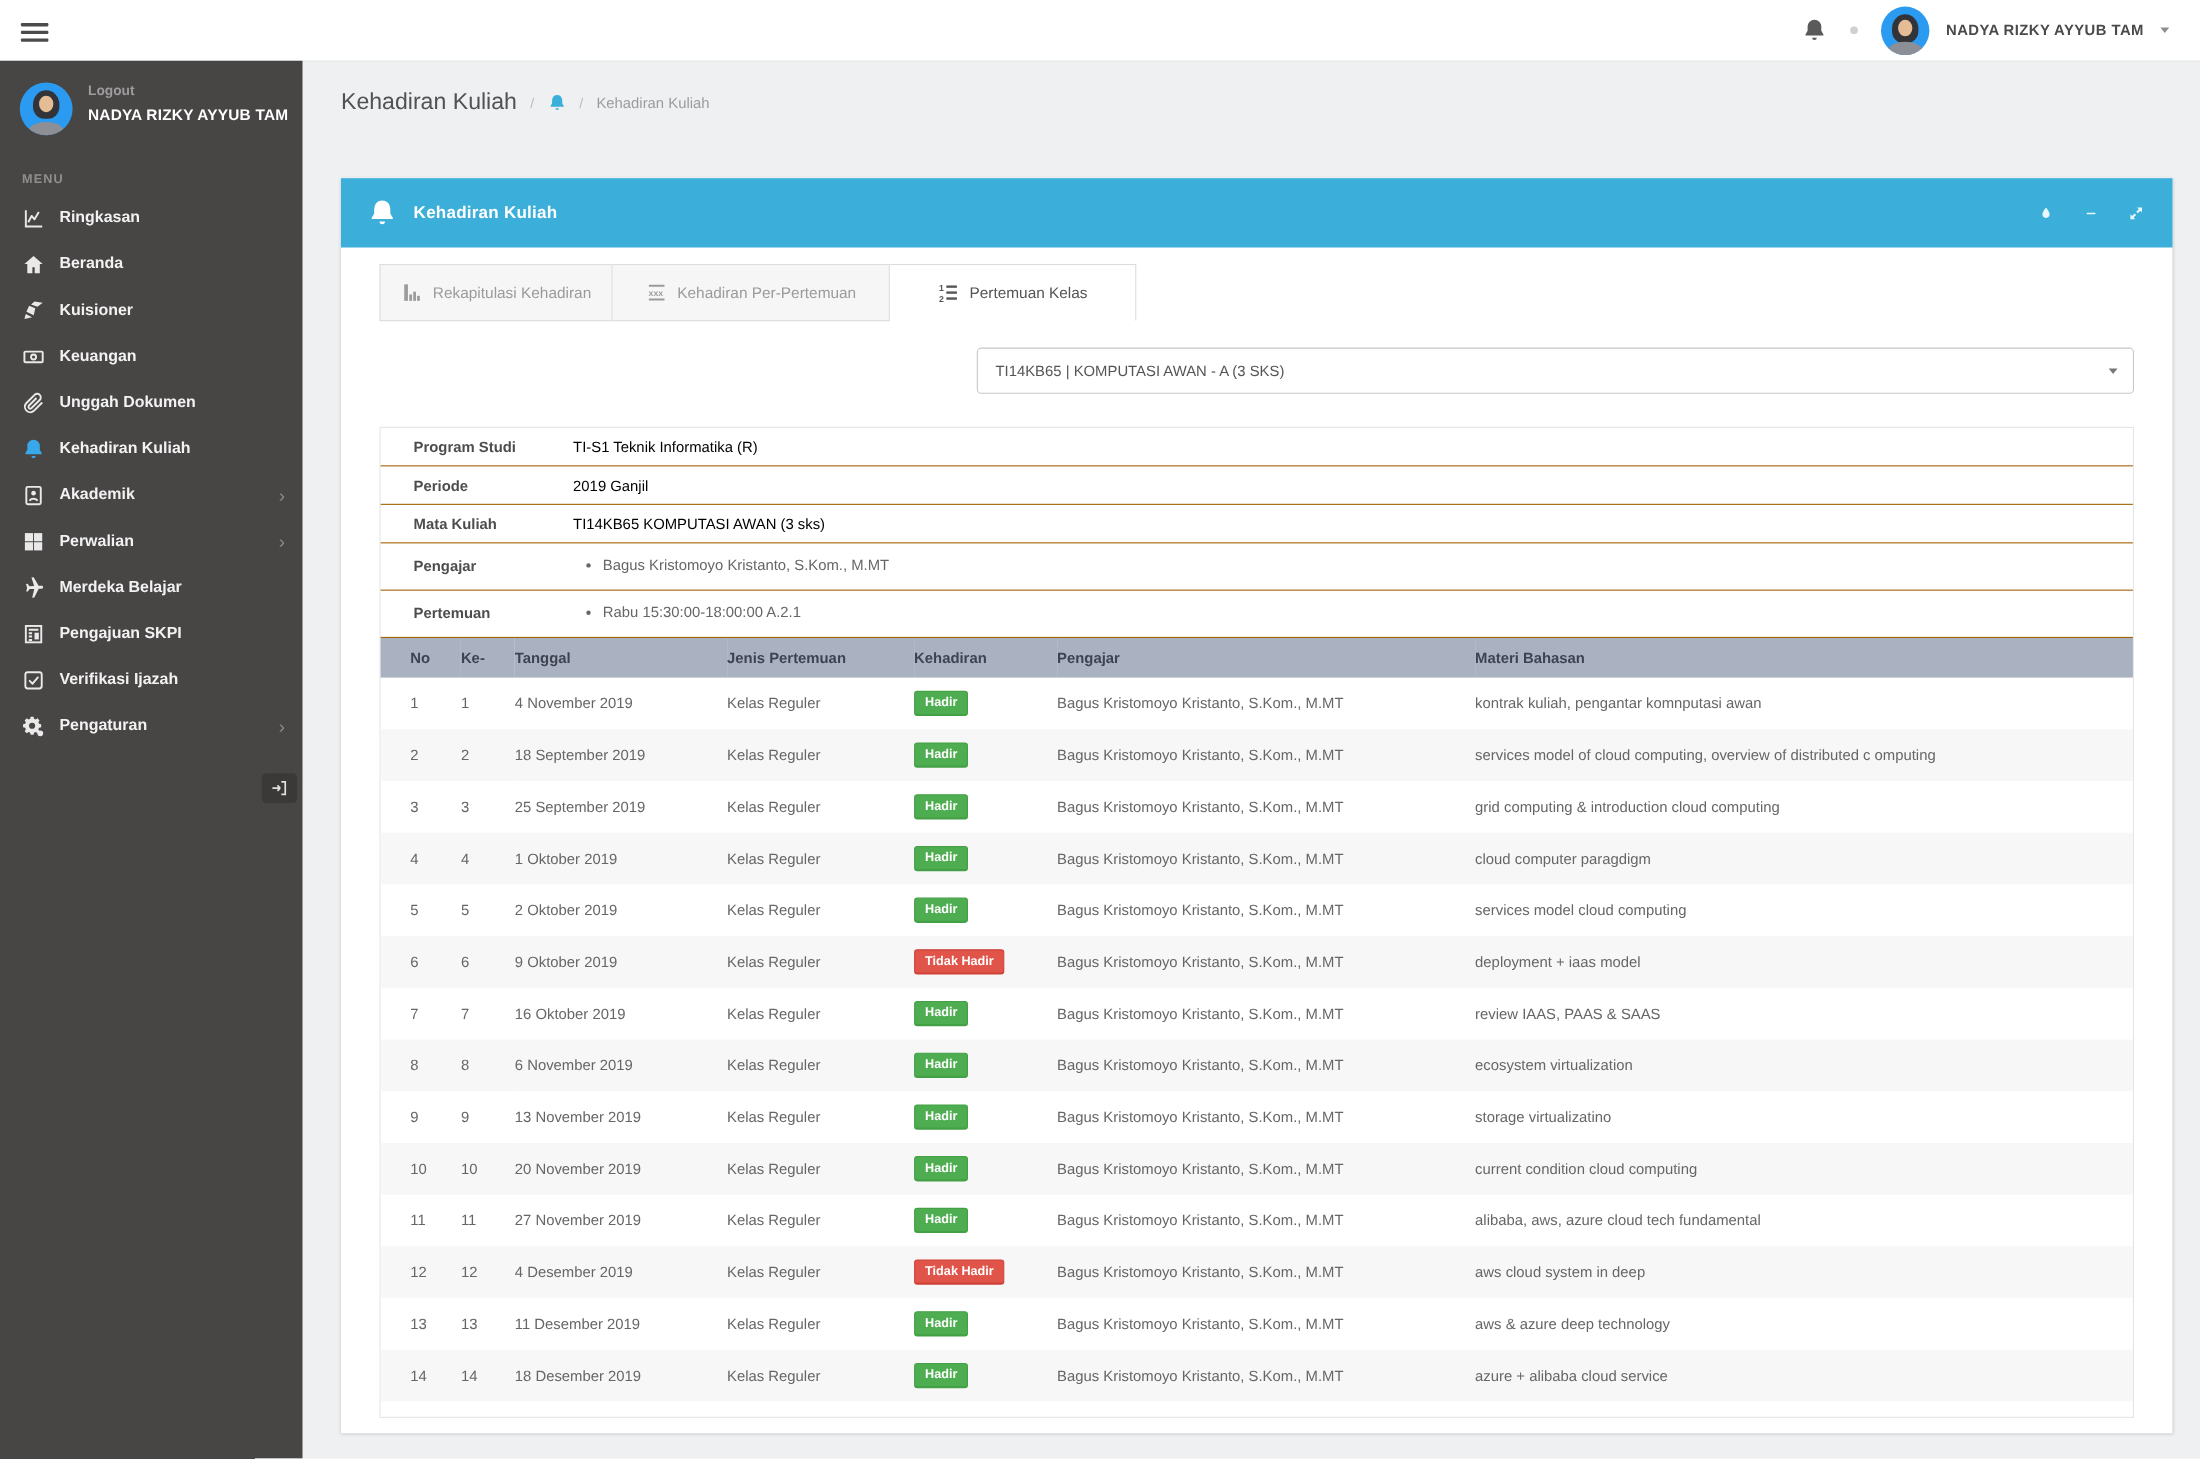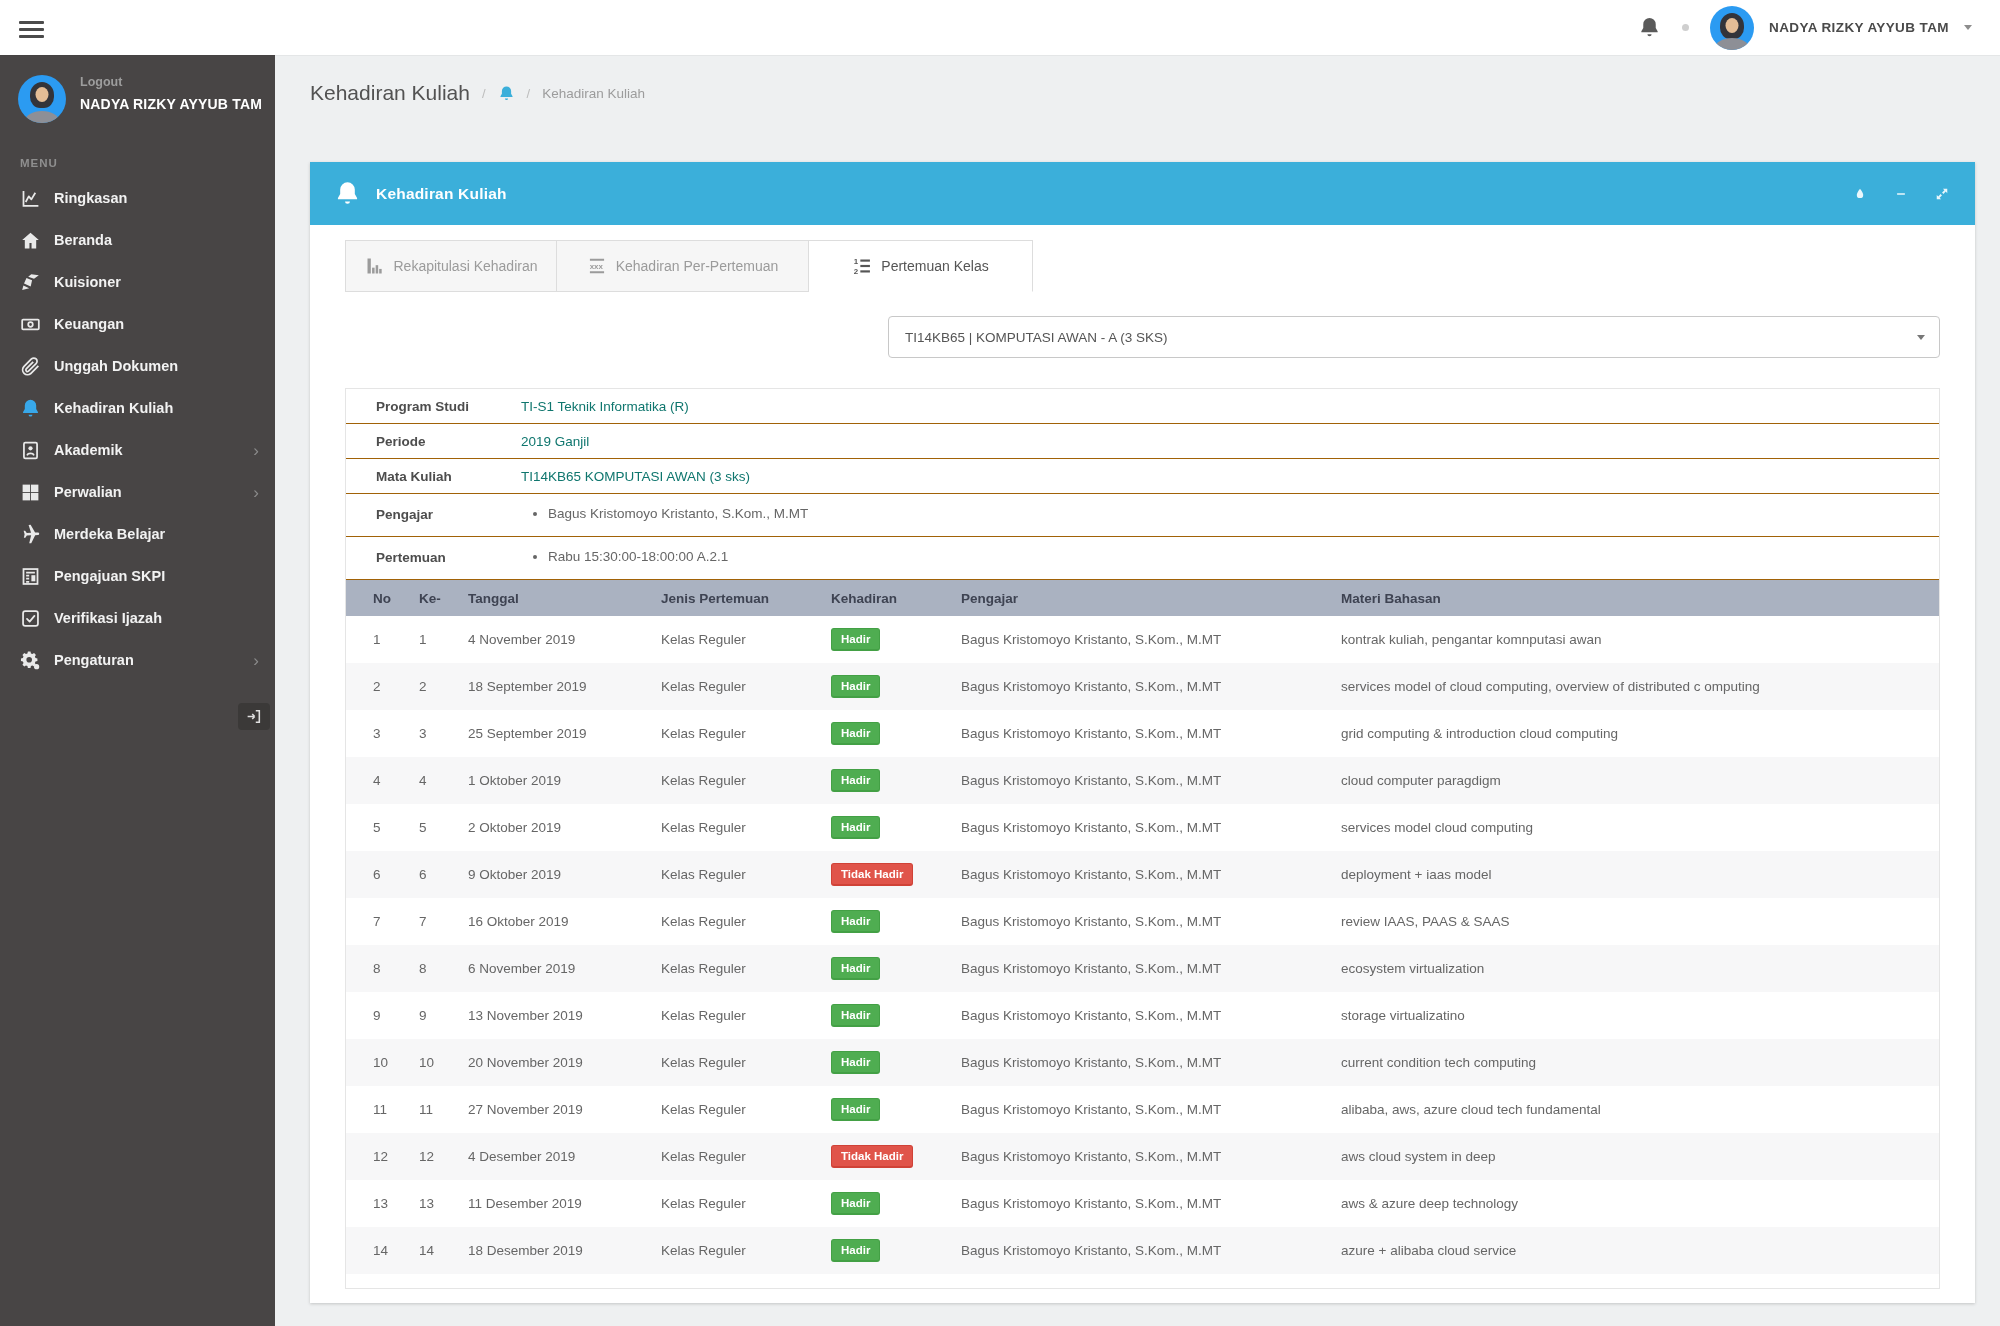--- a/index.html
+++ b/index.html
@@ -80,21 +80,21 @@
   
   .select-row { margin-top:24px; display:flex; }
   .select-box { margin-left:543px; flex:1; height:42px; background:#fff; border:1px solid #c8c8c8; border-radius:4px; display:flex; align-items:center; padding:0 16px; font-size:13.5px; color:#555; position:relative; cursor:pointer; }
   .select-box .sel-caret { position:absolute; right:14px; top:50%; margin-top:-2px; width:0; height:0; border-left:4.5px solid transparent; border-right:4.5px solid transparent; border-top:5px solid #777; }
 
   
   .content-box { margin-top:30px; border:1px solid #e5e5e5; padding-bottom:14px; }
   .info-row { display:flex; align-items:flex-start; padding:9px 0 9px 30px; border-bottom:1px solid #a16207; font-size:13.5px; }
   .info-row.list { padding-top:12px; padding-bottom:14px; }
   .info-label { width:145px; flex-shrink:0; color:#4d4d4d; font-weight:bold; padding-top:1px; }
-  .info-value { color:#0f766e; padding-top:1px; }
+  .info-value { color:#000000; padding-top:1px; }
   .info-list { margin:0; padding-left:27px; color:#666; }
   .info-list li { padding:0; }
 
   
   .att-table { width:100%; border-collapse:collapse; table-layout:fixed; font-size:13.5px; }
   .att-table thead th { background:#aab2c1; color:#3e4352; text-align:left; font-weight:bold; height:36px; padding:0; }
   .att-table th:first-child, .att-table td:first-child { padding-left:27px; }
   .att-table tbody td { height:47px; color:#666; padding:0; }
   .att-table tbody tr:nth-child(even) { background:#f7f7f8; }
   .badge { display:inline-block; padding:4px 9px 3px; border-radius:3px; font-size:11.5px; font-weight:bold; color:#fff; line-height:1.2; }
@@ -474,21 +474,21 @@
                   <td>Bagus Kristomoyo Kristanto, S.Kom., M.MT</td>
                   <td>storage virtualizatino</td>
                 </tr>
                 <tr>
                   <td>10</td>
                   <td>10</td>
                   <td>20 November 2019</td>
                   <td>Kelas Reguler</td>
                   <td><span class="badge hadir">Hadir</span></td>
                   <td>Bagus Kristomoyo Kristanto, S.Kom., M.MT</td>
-                  <td>current condition tech computing</td>
+                  <td>current condition cloud computing</td>
                 </tr>
                 <tr>
                   <td>11</td>
                   <td>11</td>
                   <td>27 November 2019</td>
                   <td>Kelas Reguler</td>
                   <td><span class="badge hadir">Hadir</span></td>
                   <td>Bagus Kristomoyo Kristanto, S.Kom., M.MT</td>
                   <td>alibaba, aws, azure cloud tech fundamental</td>
                 </tr>

